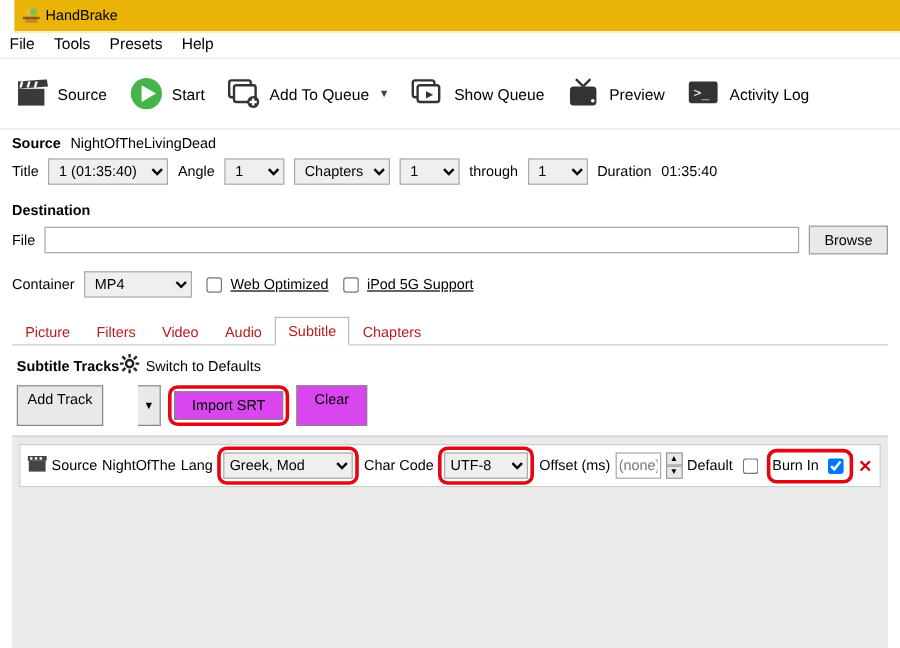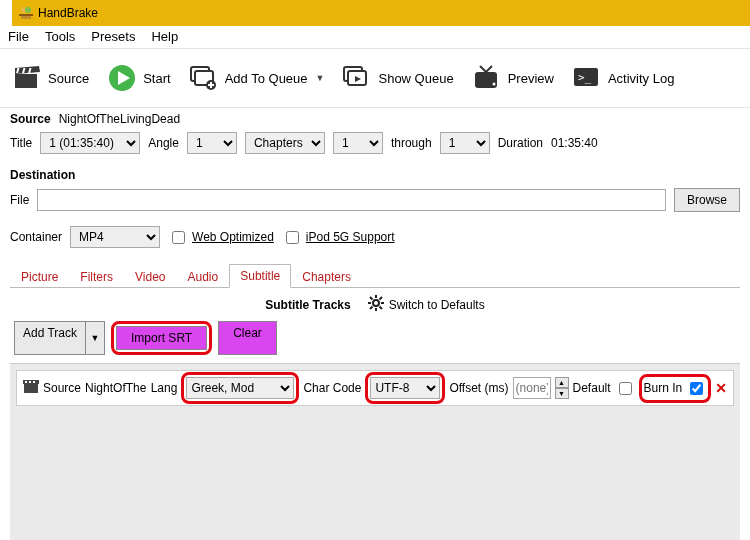--- a/index.html
+++ b/index.html
@@ -116,32 +116,32 @@
     border-bottom: 1px solid #fff;
   }
   
   .panel {
     margin: 0 10px;
     height: 230px;
     background: #fff;
   }
   .panel-head {
     display: flex;
-    justify-content: center;
+    justify-content: flex-start;
     align-items: center;
     padding: 6px 4px 6px 4px;
-    gap: 16px;
   }
   .subtitle-actions {
     display:flex;
     gap:6px;
     padding: 0 4px 8px 4px;
   }
   .combo-btn {
     display:flex;
+    gap:29px;
   }
   .combo-main {
     border: 1px solid #888;
     background:#e9e9e9;
     padding: 4px 8px;
     font-size:12px;
   }
   .combo-drop {
     border: 1px solid #888;
     border-left:0;

